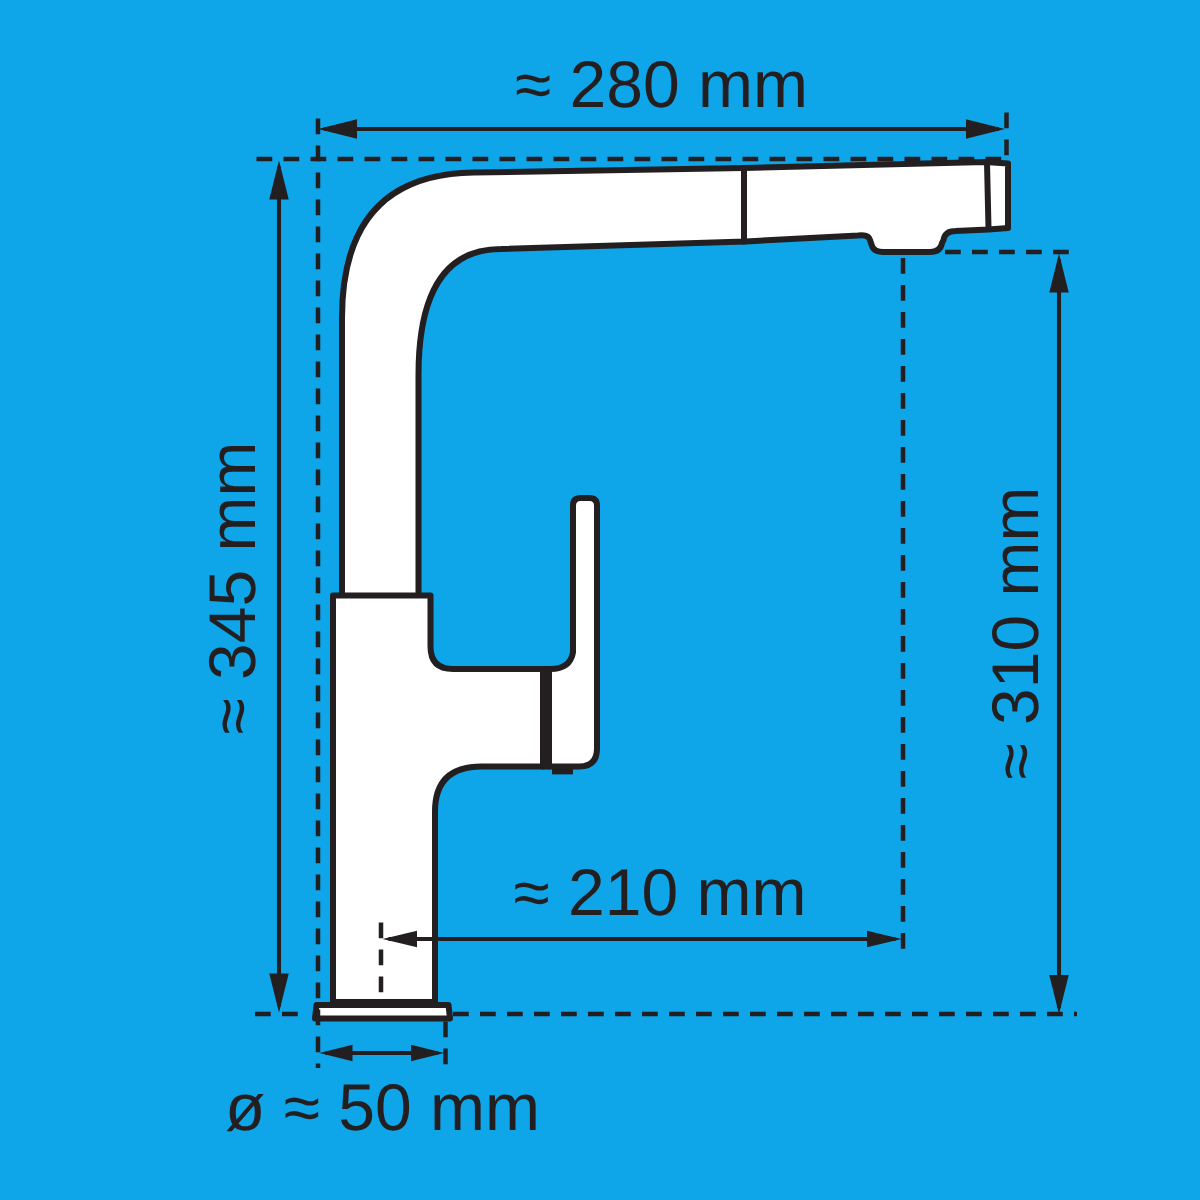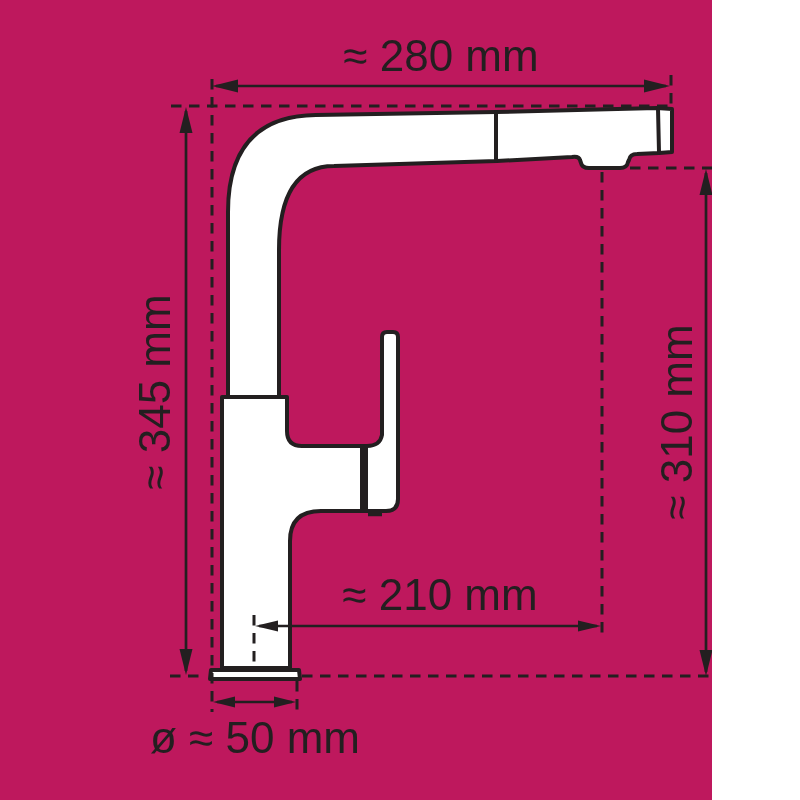--- a/index.html
+++ b/index.html
@@ -2,23 +2,23 @@
 <html><head>
 <meta charset="utf-8">
 <style>
   html, body {
     margin: 0;
     padding: 0;
     background: #ffffff;
   }
   .stage {
     position: relative;
-    width: 712px;
+    width: 800px;
     height: 800px;
-    background: #be185d;
+    background: #0ea5e9;
     overflow: hidden;
   }
   svg { display: block; }
   .faucet path, .faucet line {
     fill: none;
     stroke: #231f20;
     stroke-width: 4;
     stroke-linejoin: round;
     stroke-linecap: round;
   }

